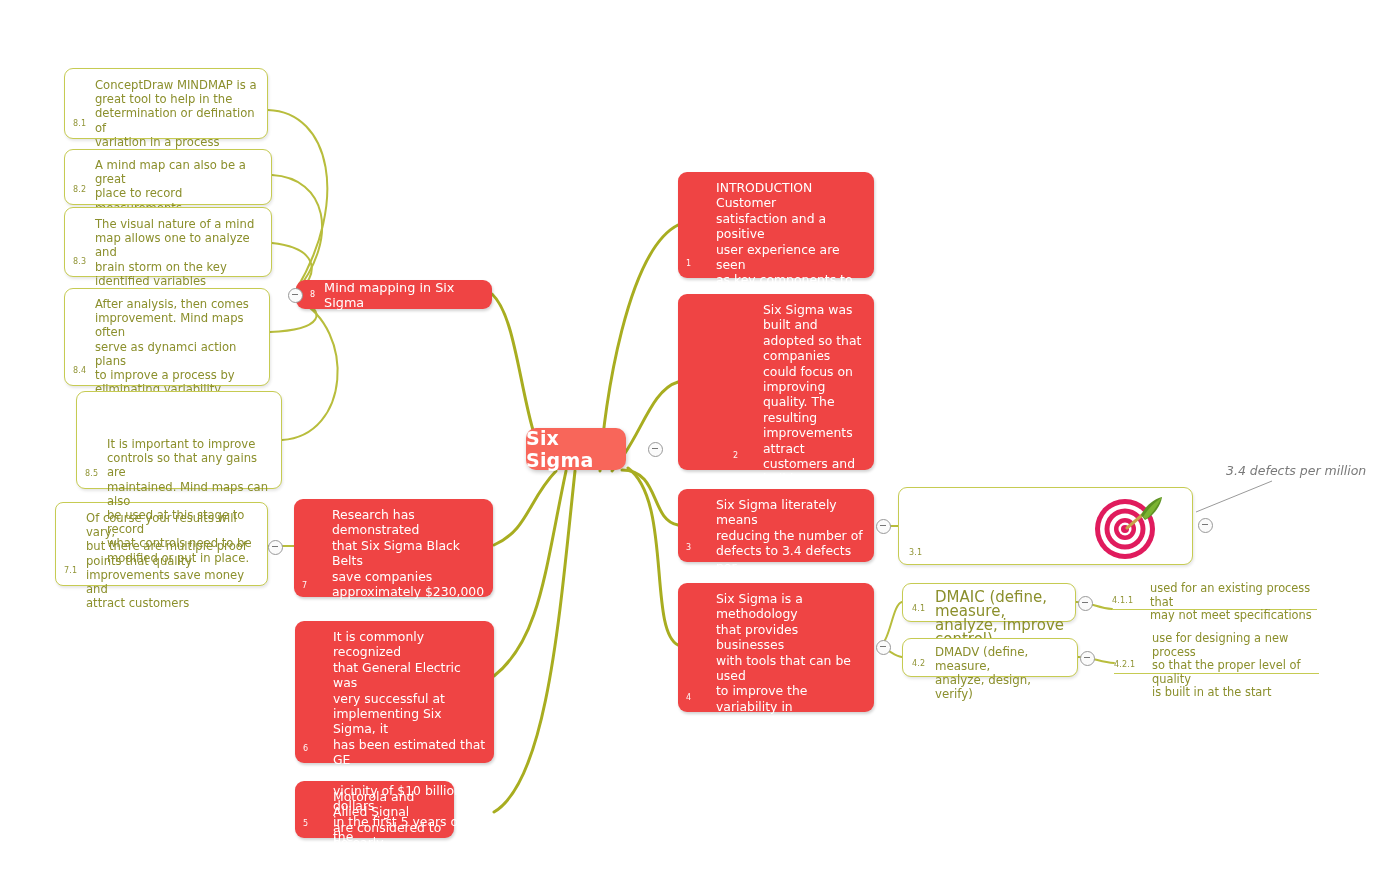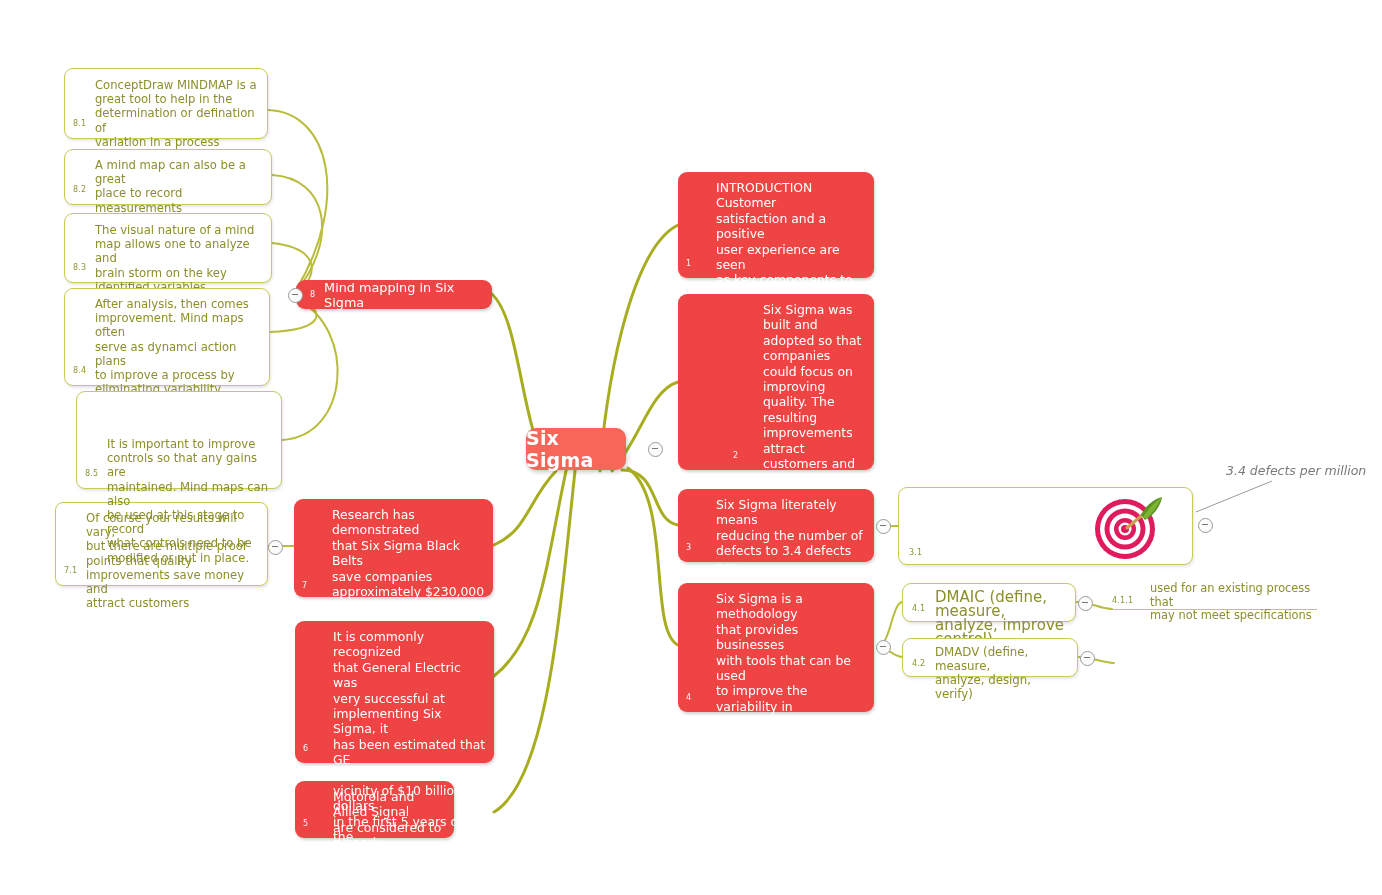--- a/index.html
+++ b/index.html
@@ -300,20 +300,28 @@
 
   <div class="node n-outline" style="left:902px; top:638px; width:176px; height:39px;">
     <div class="node-body">
       <div class="node-text" style="left:32px; right:6px; top:6px; font-size:11.8px; line-height:14px;">DMADV (define, measure,
 analyze, design, verify)</div>
       <div class="node-num" style="left:9px; bottom:7px;">4.2</div>
     </div>
   </div>
   <div class="toggle" style="left:1080px; top:651px;"></div>
 
+  <div class="node n-bare" style="left:1114px; top:632px; width:205px; height:42px;">
+    <div class="node-body">
+      <div class="node-text" style="left:38px; right:0px; top:0px; font-size:11.4px; line-height:13.6px;">use for designing a new process
+so that the proper level of quality
+is built in at the start</div>
+      <div class="node-num" style="left:0px; top:28px; bottom:auto;">4.2.1</div>
+    </div>
+  </div>
 
   <div class="node n-filled" style="left:295px; top:781px; width:159px; height:57px;">
     <div class="node-body">
       <div class="node-text">Motorola and Allied Signal
 are considered to be early
 adopters of Six Sigma.</div>
       <div class="node-num num-baseline">5</div>
     </div>
   </div>
 
@@ -375,21 +383,21 @@
 
   <div class="node n-outline" style="left:64px; top:149px; width:208px; height:56px;">
     <div class="node-body">
       <div class="node-text" style="left:30px; right:6px; top:8px; font-size:11.6px; line-height:14.2px;">A mind map can also be a great
 place to record measurements
 of key variables in the process</div>
       <div class="node-num" style="left:8px; bottom:9px;">8.2</div>
     </div>
   </div>
 
-  <div class="node n-outline" style="left:64px; top:213px; width:208px; height:70px;">
+  <div class="node n-outline" style="left:64px; top:207px; width:208px; height:70px;">
     <div class="node-body">
       <div class="node-text" style="left:30px; right:6px; top:9px; font-size:11.6px; line-height:14.2px;">The visual nature of a mind
 map allows one to analyze and
 brain storm on the key
 identified variables</div>
       <div class="node-num" style="left:8px; bottom:9px;">8.3</div>
     </div>
   </div>
 
   <div class="node n-outline" style="left:64px; top:288px; width:206px; height:98px;">

